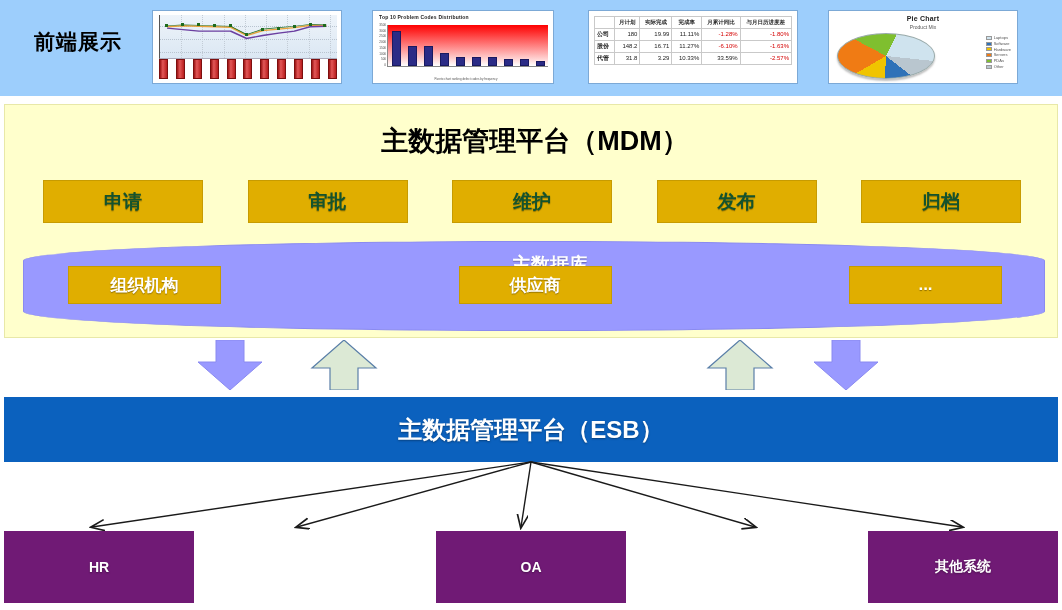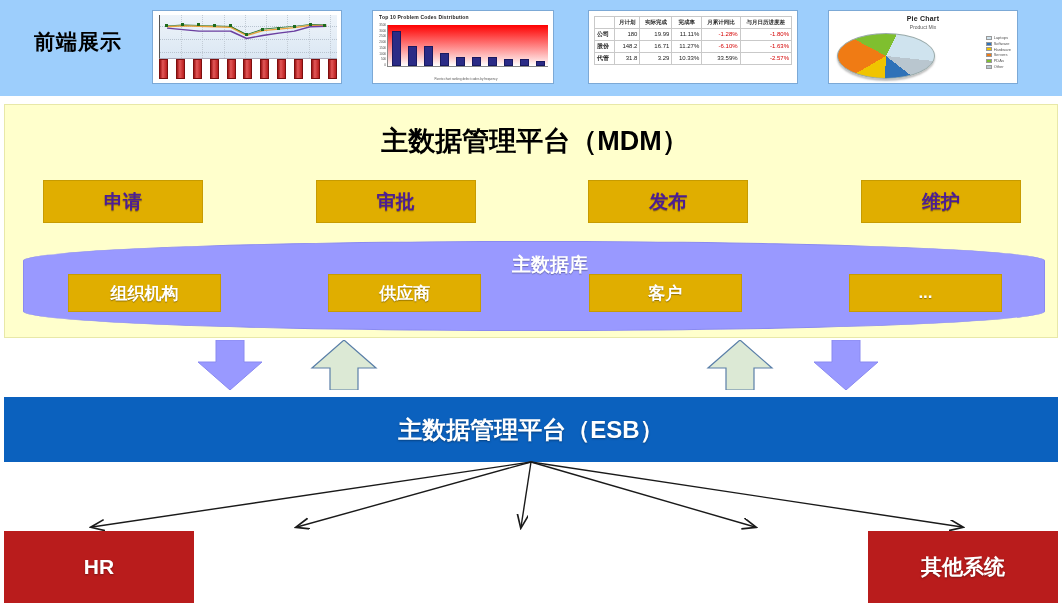--- a/index.html
+++ b/index.html
@@ -88,37 +88,37 @@
     position:absolute; left:8px; right:0; top:18px;
     text-align:center; font-size:27px; font-weight:bold; color:#000;
   }
   .proc-row {
     position:absolute; left:38px; top:75px; width:978px; height:43px;
     display:flex; justify-content:space-between;
   }
   .proc-box {
     width:160px; height:43px; background:#e0ae00; border:1px solid #c79b00;
     display:flex; align-items:center; justify-content:center;
-    color:#4c1d95; font-size:19px; font-weight:bold;
+    color:#14532d; font-size:19px; font-weight:bold;
     text-shadow: 0 1px 1px rgba(0,0,0,.35);
   }
 
   .cyl {
     position:absolute; left:18px; top:136px; width:1022px; height:90px;
     background:#9999ff; border-radius: 50% / 22%;
     border:1px solid #8a8af0;
   }
   .cyl-title {
     position:absolute; left:0; right:0; top:10px; text-align:center;
     font-size:19px; font-weight:bold; color:#fff;
     text-shadow: 0 1px 1px rgba(0,0,0,.3);
     padding-left: 32px;
   }
   .ent-row {
-    position:absolute; left:44px; top:32px; width:934px; height:38px;
+    position:absolute; left:44px; top:24px; width:934px; height:38px;
     display:flex; justify-content:space-between;
   }
   .ent-box {
     width:153px; height:38px; background:#e0ae00; border:1px solid #c79b00;
     display:flex; align-items:center; justify-content:center;
     color:#fff; font-size:17px; font-weight:bold;
     text-shadow: 0 1px 1px rgba(0,0,0,.35);
   }
 
   
@@ -139,23 +139,23 @@
 
   
   .fan { position:absolute; left:0; top:455px; width:1062px; height:90px; }
 
   
   .sys-row {
     position:absolute; left:4px; top:531px; width:1054px; height:72px;
     display:flex; justify-content:space-between;
   }
   .sys-box {
-    width:190px; height:72px; background:#b91c1c;
+    width:190px; height:72px; background:#701a75;
     display:flex; align-items:center; justify-content:center;
-    color:#fff; font-size:21px; font-weight:bold;
+    color:#fff; font-size:14px; font-weight:bold;
     text-shadow: 0 1px 2px rgba(0,0,0,.35);
   }
 </style>
 </head>
 <body>
 
 <div id="stage">
 
   <div class="banner">
     <div class="banner-title">前端展示</div>
@@ -313,30 +313,30 @@
       </div>
     </div>
   </div>
 
   <div class="mdm">
     <div class="mdm-title">主数据管理平台（MDM）</div>
 
     <div class="proc-row">
       <div class="proc-box">申请</div>
       <div class="proc-box">审批</div>
+      <div class="proc-box">维护</div>
       <div class="proc-box">发布</div>
-      <div class="proc-box">维护</div>
+      <div class="proc-box">归档</div>
     </div>
 
     <div class="cyl">
       <div class="cyl-title">主数据库</div>
       <div class="ent-row">
         <div class="ent-box">组织机构</div>
         <div class="ent-box">供应商</div>
-        <div class="ent-box">客户</div>
         <div class="ent-box">...</div>
       </div>
     </div>
   </div>
 
   <svg class="varrow vdown" style="left:196px" viewBox="0 0 68 50" preserveAspectRatio="none">
     <polygon points="20,0 48,0 48,22 66,22 34,50 2,22 20,22" fill="#9999FF" stroke="#8a8af0" stroke-width="1"></polygon>
   </svg>
 
   <svg class="varrow vup" style="left:310px" viewBox="0 0 68 50" preserveAspectRatio="none">
@@ -365,16 +365,17 @@
       <line x1="531" y1="7" x2="92" y2="72"></line>
       <line x1="531" y1="7" x2="297" y2="72"></line>
       <line x1="531" y1="7" x2="521" y2="72"></line>
       <line x1="531" y1="7" x2="755" y2="72"></line>
       <line x1="531" y1="7" x2="962" y2="72"></line>
     </g>
   </svg>
 
   <div class="sys-row">
     <div class="sys-box">HR</div>
+    <div class="sys-box">OA</div>
     <div class="sys-box">其他系统</div>
   </div>
 
 </div>
 
 </body></html>

